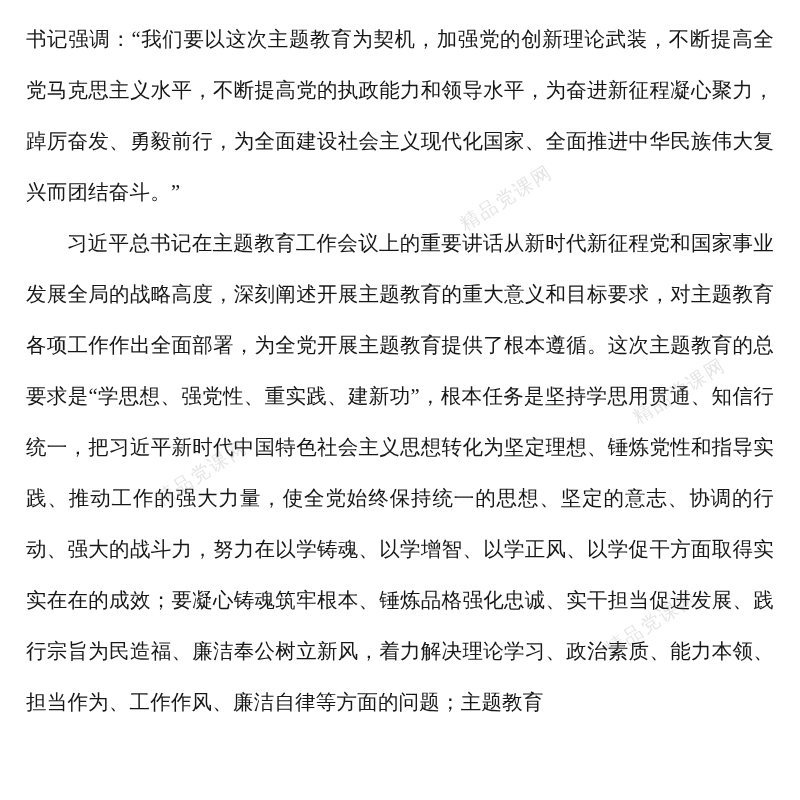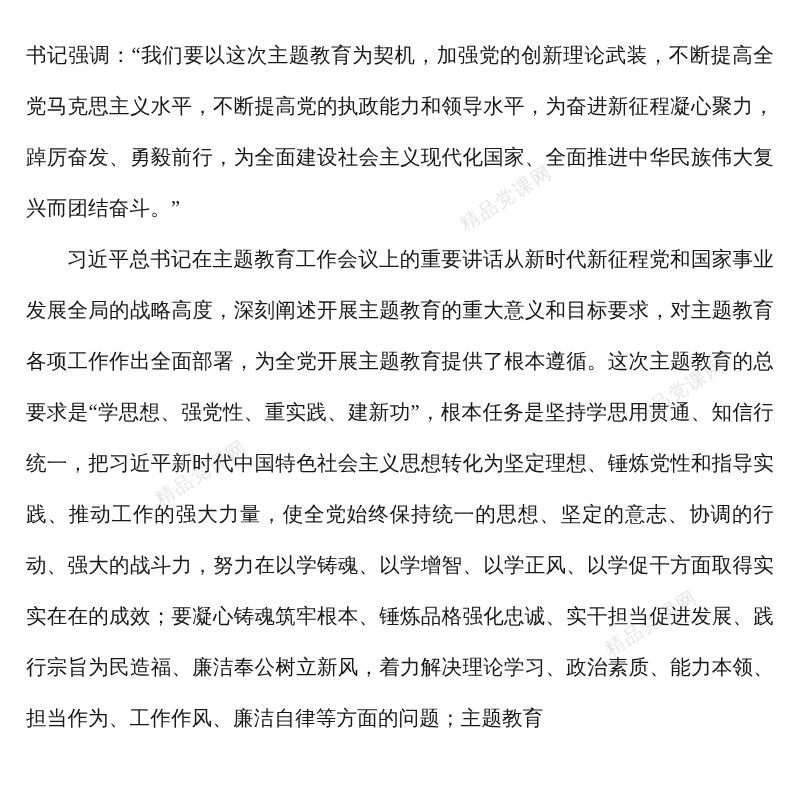--- a/index.html
+++ b/index.html
@@ -13,21 +13,21 @@
     font-family: "Liberation Serif", "DejaVu Serif", serif;
     overflow: hidden;
     position: relative;
   }
 
   #page {
     position: relative;
     width: 800px;
     height: 800px;
     box-sizing: border-box;
-    padding: 30px 26px 0 26px;
+    padding: 14px 26px 0 26px;
     overflow: hidden;
   }
 
   .doc-body {
     position: relative;
     z-index: 2;
   }
 
   .para {
     font-size: 20.5px;

